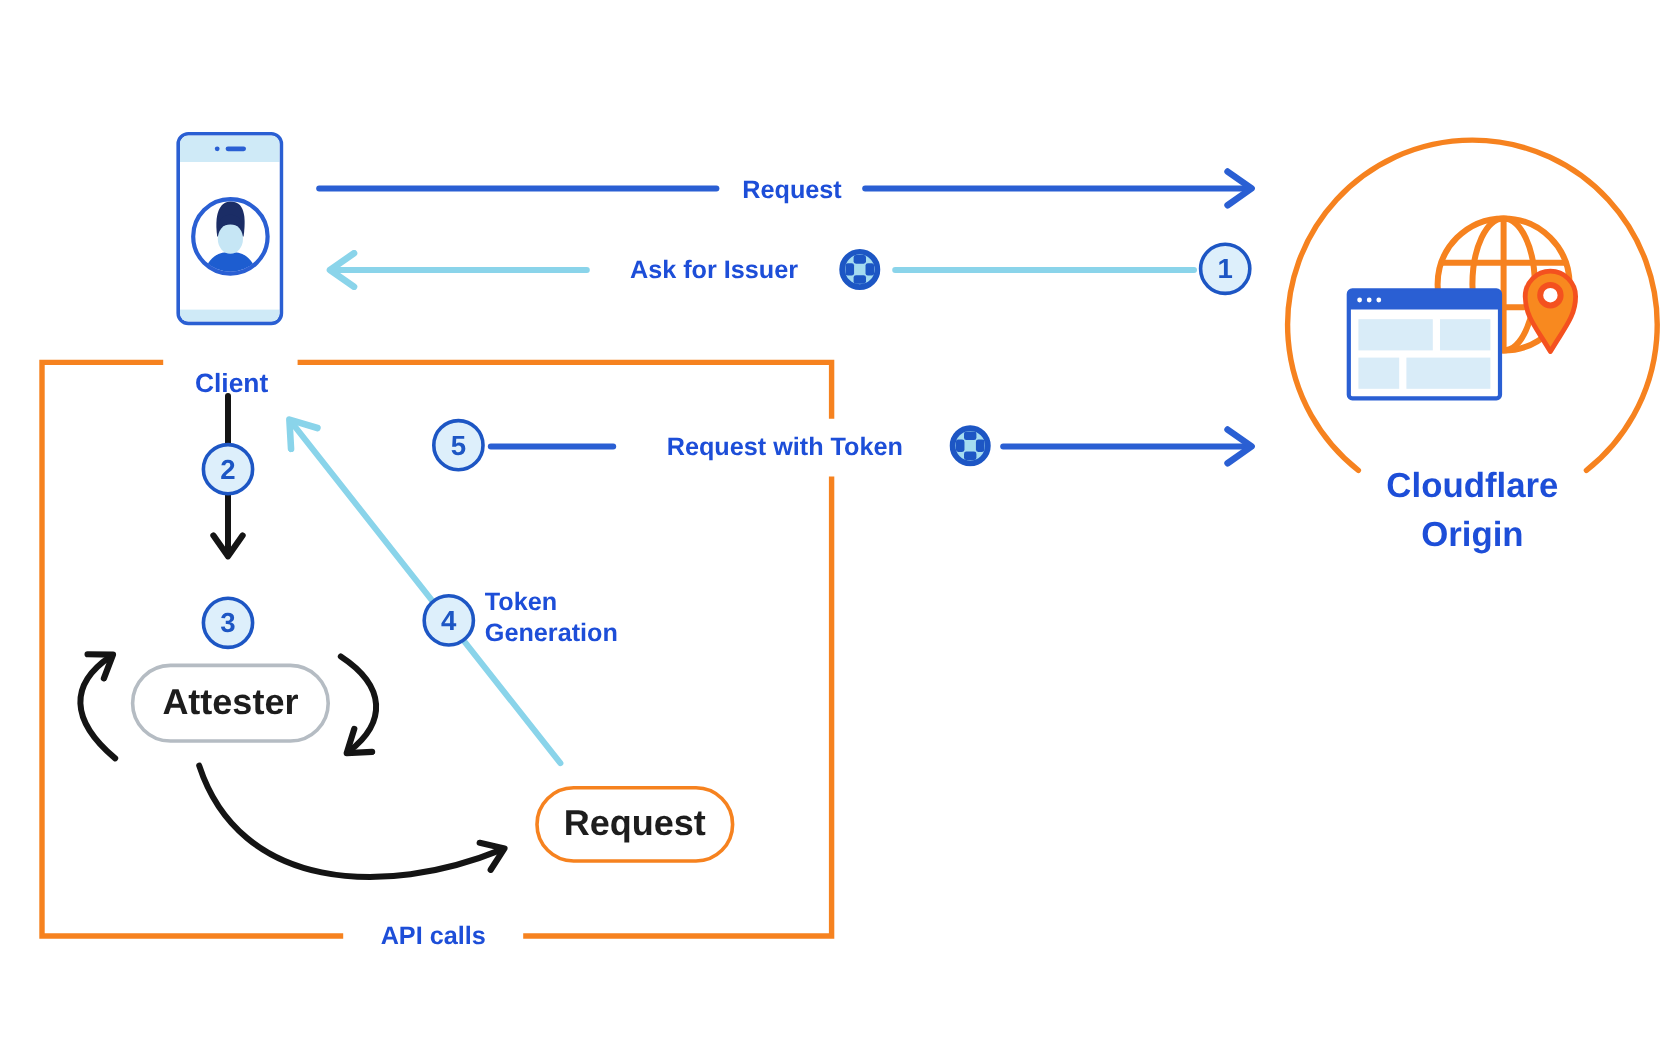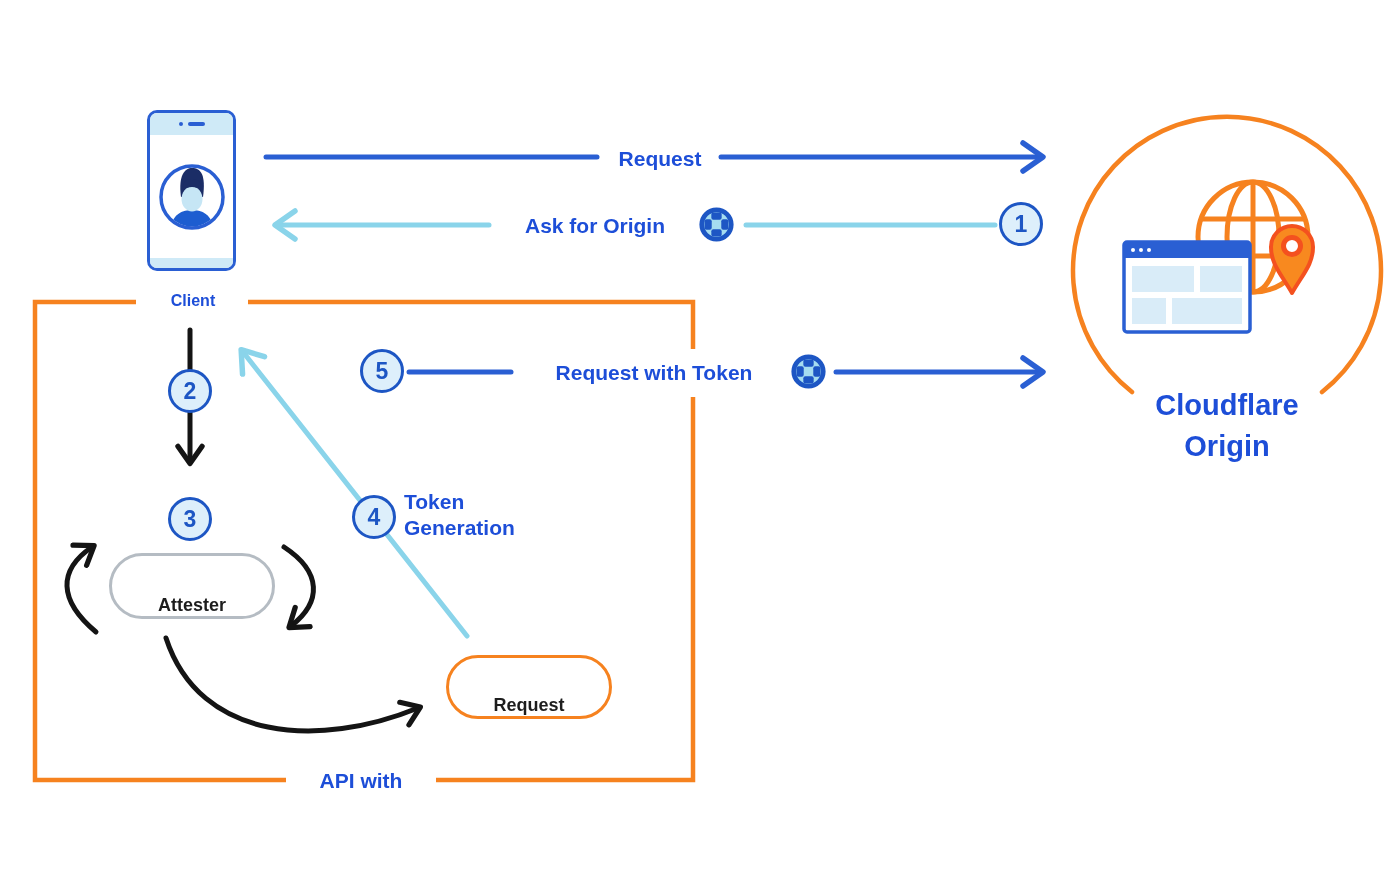--- a/index.html
+++ b/index.html
@@ -17,22 +17,22 @@
   .badge {
     position:absolute; width:44px; height:44px; box-sizing:border-box;
     border:3.5px solid #1d56c4; border-radius:50%; background:#ddeffb;
     color:#1d56c4; font-weight:700; font-size:23px;
     display:flex; align-items:center; justify-content:center; z-index:5;
   }
 
   
   .pill {
     position:absolute; box-sizing:border-box; background:#fff;
-    display:flex; align-items:flex-end; justify-content:center;
-    font-weight:700; font-size:18px; color:#1d1d1d; z-index:4;
+    display:flex; align-items:center; justify-content:center;
+    font-weight:700; font-size:30px; color:#1d1d1d; z-index:4;
   }
   .pill-attester { left:109px; top:553px; width:166px; height:66px;
     border:3.5px solid #b5bcc3; border-radius:33px; }
   .pill-issuer { left:446px; top:655px; width:166px; height:64px;
     border:3.5px solid #f6821f; border-radius:32px; }
 
   
   .phone {
     position:absolute; left:147px; top:110px; width:89px; height:161px;
     box-sizing:border-box; border:3.5px solid #2a5fd3; border-radius:10px;
@@ -183,27 +183,27 @@
       <span>5</span>
     </div>
 
   <div class="pill pill-attester">
     <span>Attester</span>
   </div>
   <div class="pill pill-issuer">
     <span>Request</span>
   </div>
 
-  <div class="lbl" style="left:140px; top:291px; width:106px; font-size:16px;">Client</div>
+  <div class="lbl" style="left:140px; top:306px; width:106px; font-size:22px;">Client</div>
 
   <div class="lbl" style="left:598px; top:146px; width:124px;">Request</div>
 
-  <div class="lbl" style="left:498px; top:213px; width:194px;">Ask for Origin</div>
+  <div class="lbl" style="left:498px; top:213px; width:194px;">Ask for Issuer</div>
 
   <div class="lbl" style="left:516px; top:360px; width:276px;">Request with Token</div>
 
   <div class="lbl" style="left:404px; top:489px; width:150px; text-align:left;">Token Generation</div>
 
   <div class="lbl" style="left:1127px; top:385px; width:200px; font-size:29px; line-height:1.4;">Cloudflare Origin</div>
 
-  <div class="lbl" style="left:288px; top:768px; width:146px;">API with</div>
+  <div class="lbl" style="left:288px; top:768px; width:146px;">API calls</div>
 
 </div>
 
 </body></html>

